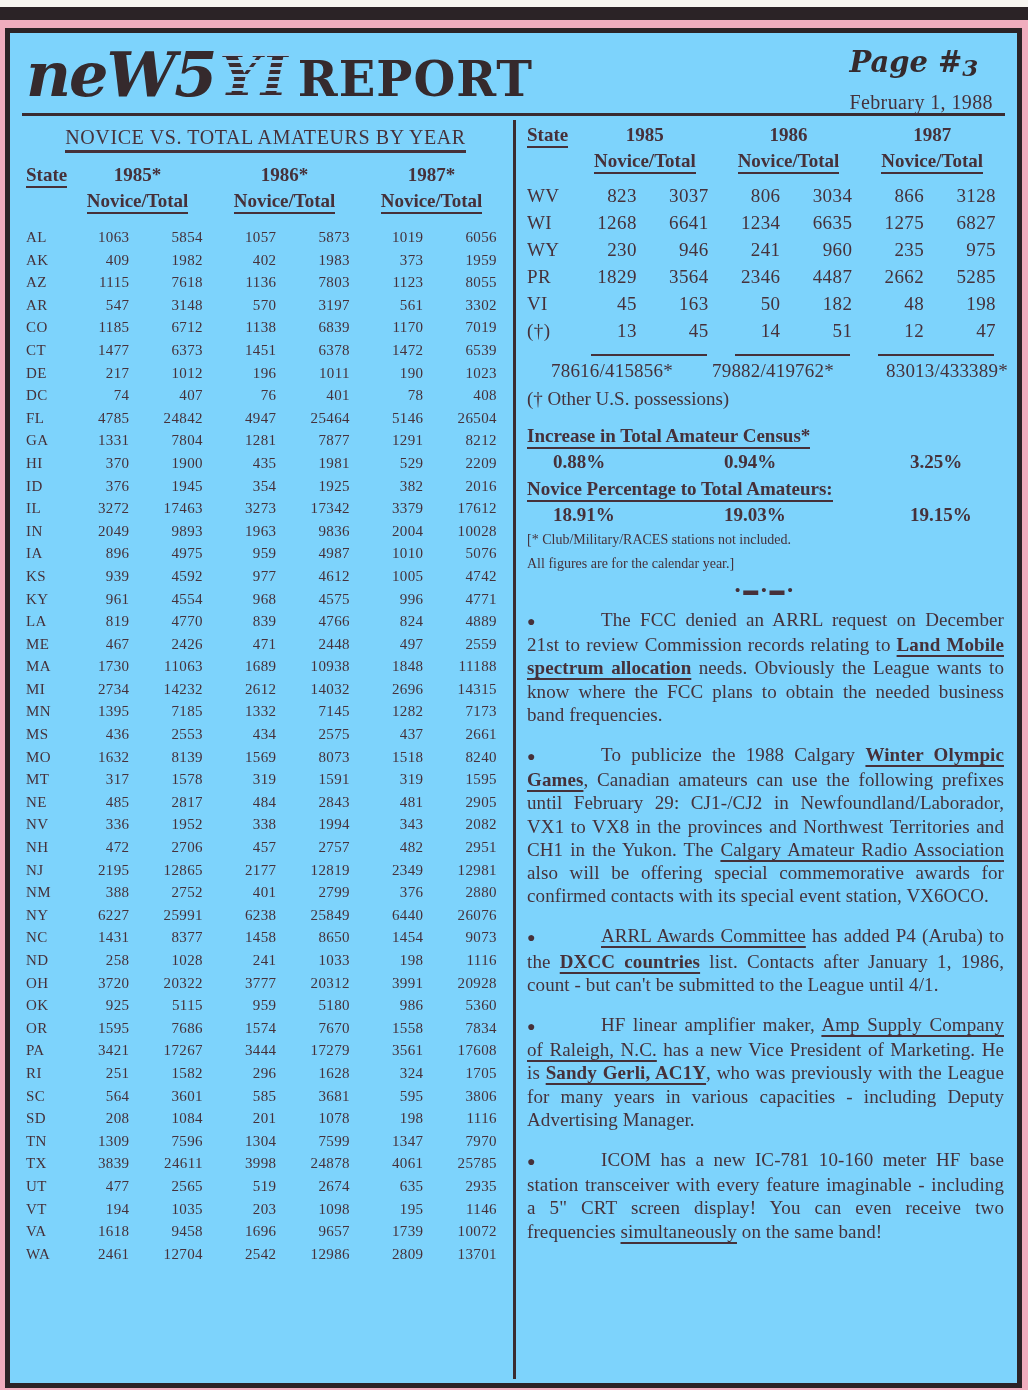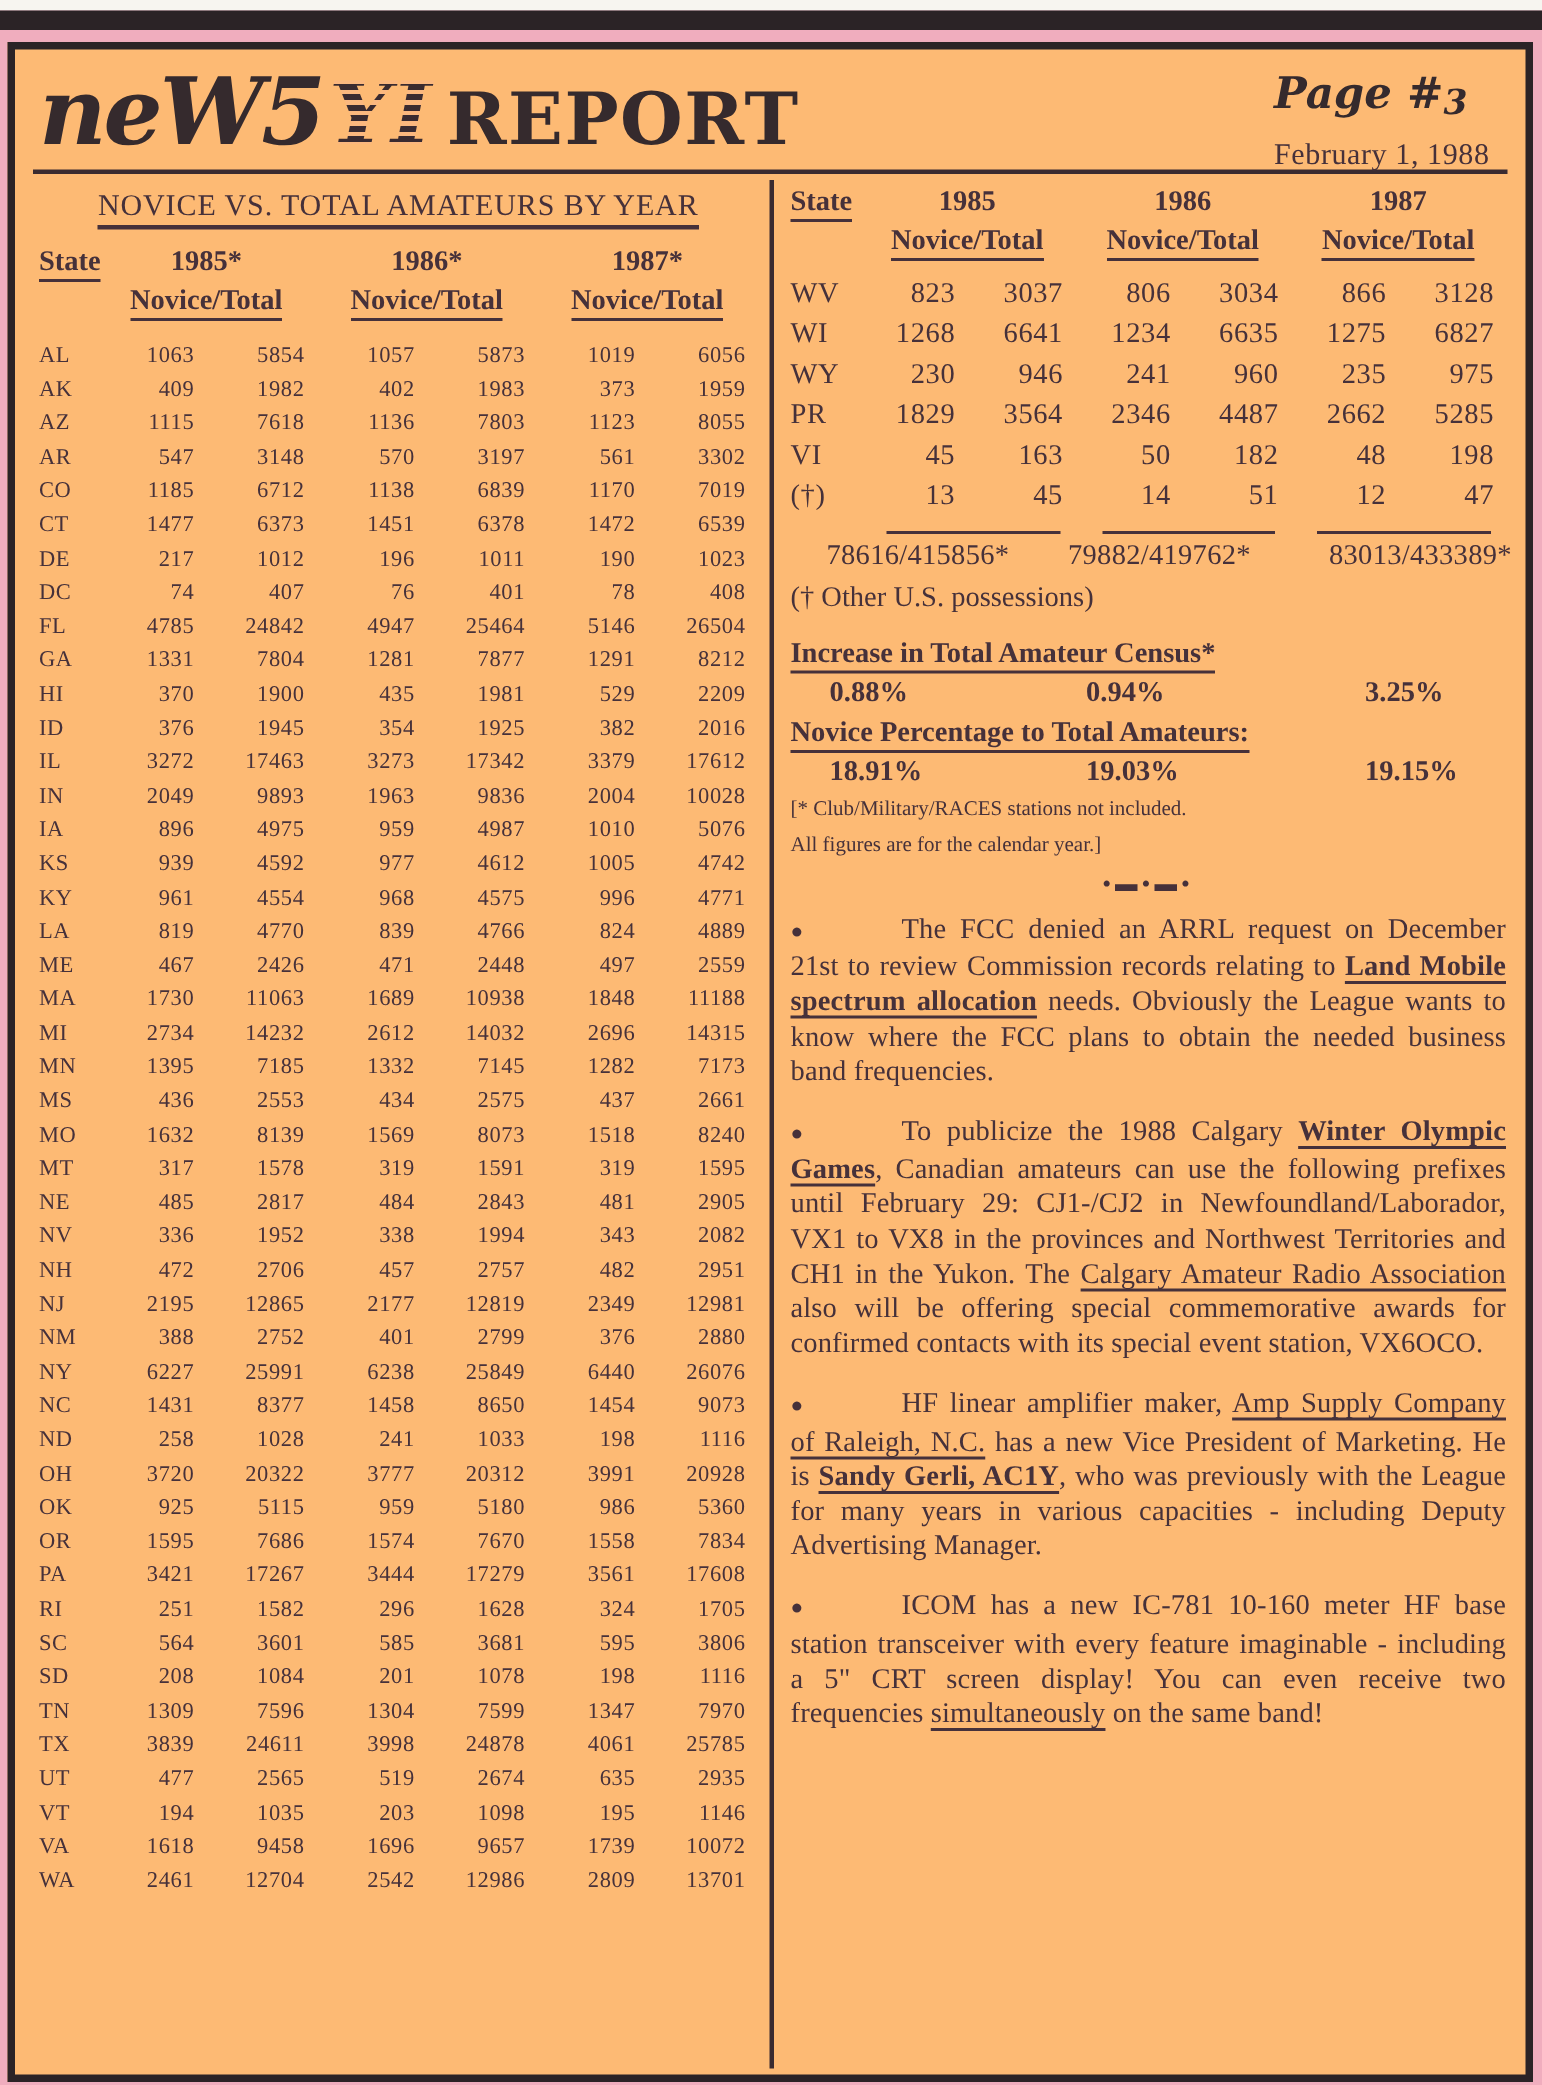--- a/index.html
+++ b/index.html
@@ -6,21 +6,21 @@
   body {
     width: 1028px; height: 1390px; position: relative;
     background: #f7f5f0; overflow: hidden;
     font-family: "Liberation Serif", serif;
     color: #46313a;
   }
   .page-bg { position: absolute; left: 0; top: 7px; right: 0; bottom: 0; background: #f0adbe; }
   .top-bar { position: absolute; left: 0; top: 7px; width: 100%; height: 13px; background: #2b2326; }
   .frame {
     position: absolute; left: 5px; top: 28px; right: 6px; bottom: 2px;
-    border: 5px solid #2b2326; background: #fdba74; overflow: hidden;
+    border: 5px solid #2b2326; background: #7dd3fc; overflow: hidden;
   }
   
   .masthead { height: 80px; padding: 4px 24px 0 16px; display: flex; justify-content: space-between; align-items: flex-start; }
   .logo { white-space: nowrap; line-height: 76px; }
   .logo-main {
     font-family: "DejaVu Serif", serif; font-weight: bold; font-style: italic;
     font-size: 62px; letter-spacing: -2px; color: #352a2d;
   }
   .logo-striped {
     font-family: "DejaVu Serif", serif; font-weight: bold; font-style: italic;
@@ -651,18 +651,19 @@
           <span>19.03%</span>
           <span>19.15%</span>
         </div>
         <div class="note">[* Club/Military/RACES stations not included.</div>
         <div class="note">All figures are for the calendar year.]</div>
         <div class="ornament">•▬•▬•</div>
       </div>
 
       <p class="news"><span class="bullet">●</span><span><span>The FCC denied an ARRL request on December 21st to review Commission records relating to </span><span class="u b">Land Mobile spectrum allocation</span><span> needs.  Obviously the League wants to know where the FCC plans to obtain the needed business band frequencies.</span></span></p>
       <p class="news"><span class="bullet">●</span><span><span>To publicize the 1988 Calgary </span><span class="u b">Winter Olympic Games</span><span>, Canadian amateurs can use the following prefixes until February 29: CJ1-/CJ2 in Newfoundland/Laborador, VX1 to VX8 in the provinces and Northwest Territories and CH1 in the Yukon.  The </span><span class="u">Calgary Amateur Radio Association</span><span> also will be offering special commemorative awards for confirmed contacts with its special event station, VX6OCO.</span></span></p>
+      <p class="news"><span class="bullet">●</span><span><span class="u">ARRL Awards Committee</span><span> has added P4 (Aruba) to the </span><span class="u b">DXCC countries</span><span> list. Contacts after January 1, 1986, count - but can't be submitted to the League until 4/1.</span></span></p>
       <p class="news"><span class="bullet">●</span><span><span>HF linear amplifier maker, </span><span class="u">Amp Supply Company of Raleigh, N.C.</span><span> has a new Vice President of Marketing.  He is </span><span class="u b">Sandy Gerli, AC1Y</span><span>, who was previously with the League for many years in various capacities - including Deputy Advertising Manager.</span></span></p>
       <p class="news"><span class="bullet">●</span><span><span>ICOM has a new IC-781 10-160 meter HF base station transceiver with every feature imaginable - including a 5" CRT screen display!  You can even receive two frequencies </span><span class="u">simultaneously</span><span> on the same band!</span></span></p>
 
     </div>
   </div>
 </div>
 
 </body></html>

